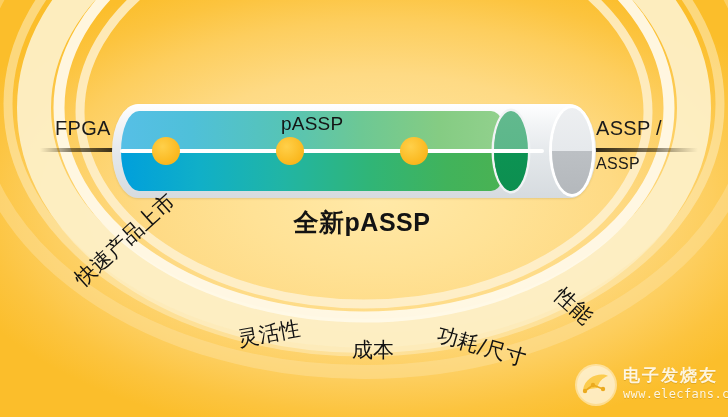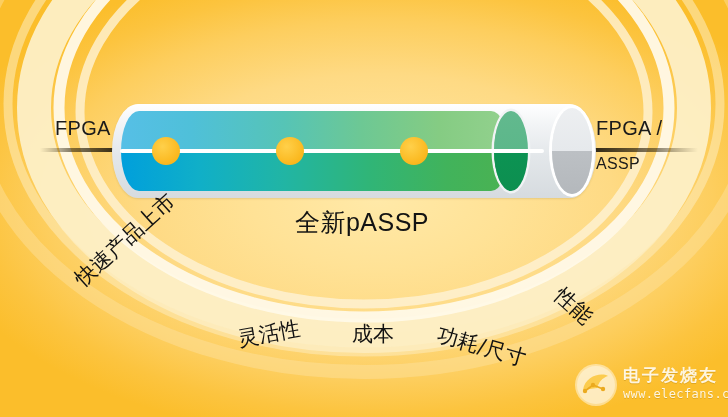--- a/index.html
+++ b/index.html
@@ -95,21 +95,21 @@
     font-size:16px;color:#1B1B1B;letter-spacing:.3px;
   }
 
   .lbl-passp{
     position:absolute;left:281px;top:113px;
     font-size:19px;color:#141414;letter-spacing:.2px;
   }
 
   .title-new{
     position:absolute;left:0;top:206px;width:724px;text-align:center;
-    font-size:25px;font-weight:normal;color:#131313;letter-spacing:.5px;
+    font-size:25px;font-weight:bold;color:#131313;letter-spacing:.5px;
   }
 
   
   .curve-lbl{
     position:absolute;font-size:21px;color:#121212;white-space:nowrap;
     font-family:"DejaVu Sans","Liberation Sans",sans-serif;
   }
 
   
   .wm{
@@ -175,31 +175,32 @@
 
     <div class="axis-line"></div>
 
     <div class="dot" style="left: 40px;"></div>
     <div class="dot" style="left: 164px;"></div>
     <div class="dot" style="left: 288px;"></div>
   </div>
 
   <div class="lbl-fpga">FPGA</div>
 
-  <div class="lbl-asic">FPGA /</div>
+  <div class="lbl-asic">ASSP /</div>
 
   <div class="lbl-assp">ASSP</div>
 
+  <div class="lbl-passp">pASSP</div>
 
   <div class="title-new">全新pASSP</div>
 
   <div id="benefit-host">
       <div class="curve-lbl" style="left: 78px; top: 268px; transform: rotate(-42deg); transform-origin: left center;">快速产品上市</div>
       <div class="curve-lbl" style="left: 238px; top: 325px; transform: rotate(-10deg); transform-origin: left center;">灵活性</div>
-      <div class="curve-lbl" style="left: 352px; top: 320px; transform: rotate(0deg); transform-origin: left center;">成本</div>
+      <div class="curve-lbl" style="left: 352px; top: 336px; transform: rotate(0deg); transform-origin: left center;">成本</div>
       <div class="curve-lbl" style="left: 438px; top: 320px; transform: rotate(16deg); transform-origin: left center;">功耗/尺寸</div>
       <div class="curve-lbl" style="left: 558px; top: 278px; transform: rotate(42deg); transform-origin: left center;">性能</div>
     </div>
 
   <div class="wm">
     <div class="wm-badge">
       <svg viewBox="0 0 42 42" width="42" height="42">
         <circle cx="21" cy="21" r="19" fill="#FFFFFF" opacity=".55"></circle>
         <path d="M8 26 C10 12, 26 8, 33 12 C27 14, 24 18, 22 24 Z" fill="#FCCB4A" opacity=".95"></path>
         <path d="M10 27 L18 21 L28 25" stroke="#E9A61B" stroke-width="1.6" fill="none"></path>

